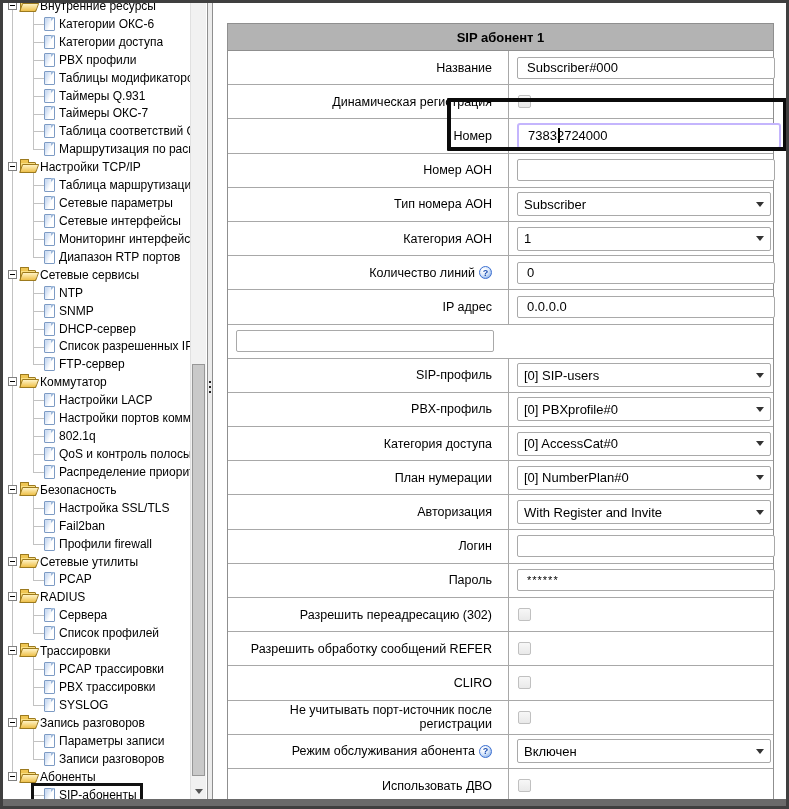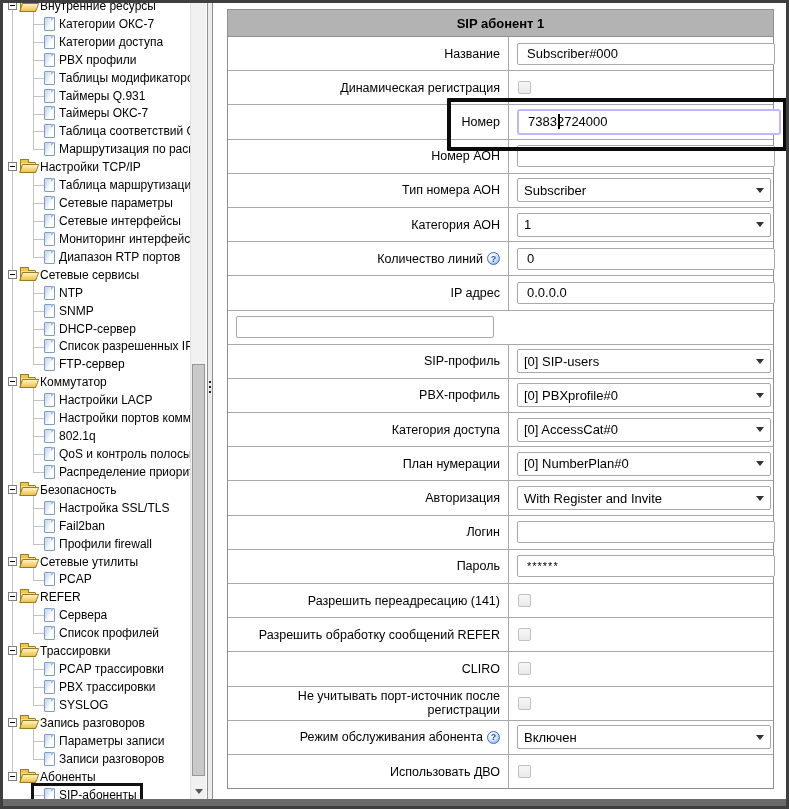--- a/index.html
+++ b/index.html
@@ -38,29 +38,29 @@
   
   .vscroll{position:absolute;left:187px;top:0;width:16px;height:796px;background:#f1f1f1;border-left:1px solid #e0e0e0;box-sizing:border-box;}
   .vthumb{position:absolute;left:1px;right:1px;top:361px;height:412px;background:#c9c9c9;border:1px solid #979797;box-sizing:border-box;}
   .vdown{position:absolute;left:0;right:0;bottom:0;height:16px;display:flex;align-items:center;justify-content:center;}
   .tri-down{width:0;height:0;border-left:4px solid transparent;border-right:4px solid transparent;border-top:5px solid #555;}
   .splitter{position:absolute;left:204px;top:0;width:6px;height:796px;background:#ececec;
     border-left:1px solid #8f8f8f;border-right:1px solid #8f8f8f;box-sizing:border-box;}
   .grip{position:absolute;left:1px;top:378px;width:2px;height:14px;
     background:repeating-linear-gradient(#222 0 2px,transparent 2px 5px);}
   
-  .form{position:absolute;left:224px;top:6px;width:547px;height:780px;box-sizing:border-box;
+  .form{position:absolute;left:224px;top:20px;width:547px;height:780px;box-sizing:border-box;
     border:1px solid #8f8f8f;display:flex;flex-direction:column;background:#fff;}
   .form-header{height:26px;flex:0 0 26px;background:#b3b3b3;border-bottom:1px solid #8f8f8f;
     display:flex;align-items:center;justify-content:center;font-weight:bold;font-size:13px;}
   .form-rows{flex:1;display:flex;flex-direction:column;}
   .form-row{flex:1;display:flex;min-height:0;}
   .form-row + .form-row{border-top:1px solid #a8a8a8;}
   .cell-label{width:281px;flex:0 0 281px;box-sizing:border-box;border-right:1px solid #a8a8a8;
-    display:flex;align-items:center;justify-content:flex-end;gap:4px;padding-right:8px;
+    display:flex;align-items:center;justify-content:flex-end;gap:4px;padding-right:16px;
     font-size:12.5px;text-align:right;}
   .cell-field{flex:1;display:flex;align-items:center;padding-left:8px;position:relative;}
   .tinput{width:238px;height:20px;border:1px solid #a9a9a9;border-radius:2px;
     font-family:"Liberation Sans",sans-serif;font-size:13px;padding:0 9px;color:#000;background:#fff;}
   .tinput.pw{font-size:11px;letter-spacing:1px;}
   .inwrap{position:relative;display:inline-block;}
   .tinput.focused{width:242px;height:22px;border:2px solid #c4b5fd;border-radius:3px;}
   .caret{position:absolute;left:41px;top:5px;width:1.5px;height:15px;background:#000;}
   .sel{width:240px;height:22px;border:1px solid #a9a9a9;border-radius:2px;background:#fff;
     display:flex;align-items:center;justify-content:space-between;padding:0 6px;font-size:13px;cursor:default;}
@@ -86,21 +86,21 @@
         <div class="branch-v lowhalf"></div>
         <div class="minusbox"></div>
         <div class="folder-ico"></div>
         <span class="tree-label">Внутренние ресурсы</span>
       </div>
       <div class="tree-row">
         <div class="trunk"></div>
         <div class="branch-v"></div>
         <div class="branch-h"></div>
         <div class="doc-ico"></div>
-        <span class="tree-label">Категории ОКС-7</span>
+        <span class="tree-label">Категории ОКС-6</span>
       </div>
       <div class="tree-row">
         <div class="trunk"></div>
         <div class="branch-v"></div>
         <div class="branch-h"></div>
         <div class="doc-ico"></div>
         <span class="tree-label">Категории доступа</span>
       </div>
       <div class="tree-row">
         <div class="trunk"></div>
@@ -310,21 +310,21 @@
         <div class="branch-v tophalf"></div>
         <div class="branch-h"></div>
         <div class="doc-ico"></div>
         <span class="tree-label">PCAP</span>
       </div>
       <div class="tree-row">
         <div class="trunk"></div>
         <div class="branch-v lowhalf"></div>
         <div class="minusbox"></div>
         <div class="folder-ico"></div>
-        <span class="tree-label">REFER</span>
+        <span class="tree-label">RADIUS</span>
       </div>
       <div class="tree-row">
         <div class="trunk"></div>
         <div class="branch-v"></div>
         <div class="branch-h"></div>
         <div class="doc-ico"></div>
         <span class="tree-label">Сервера</span>
       </div>
       <div class="tree-row">
         <div class="trunk"></div>
@@ -554,21 +554,21 @@
         <div class="form-row">
           <div class="cell-label">
             <span>Пароль</span>
           </div>
           <div class="cell-field">
             <span class="inwrap"><input type="text" class="tinput pw" value="******" style=""></span>
           </div>
         </div>
         <div class="form-row">
           <div class="cell-label">
-            <span>Разрешить переадресацию (141)</span>
+            <span>Разрешить переадресацию (302)</span>
           </div>
           <div class="cell-field">
             <input type="checkbox" class="chk" style="">
           </div>
         </div>
         <div class="form-row">
           <div class="cell-label">
             <span>Разрешить обработку сообщений REFER</span>
           </div>
           <div class="cell-field">

